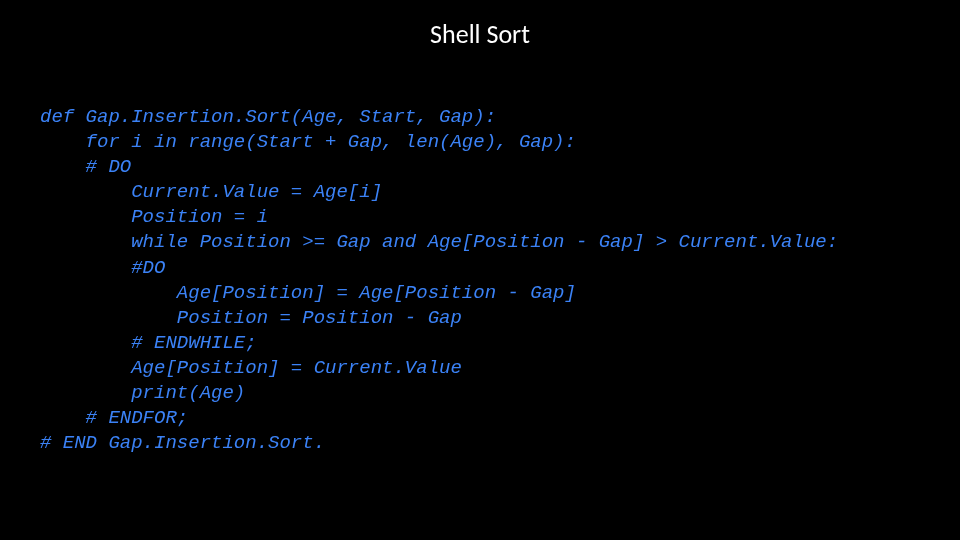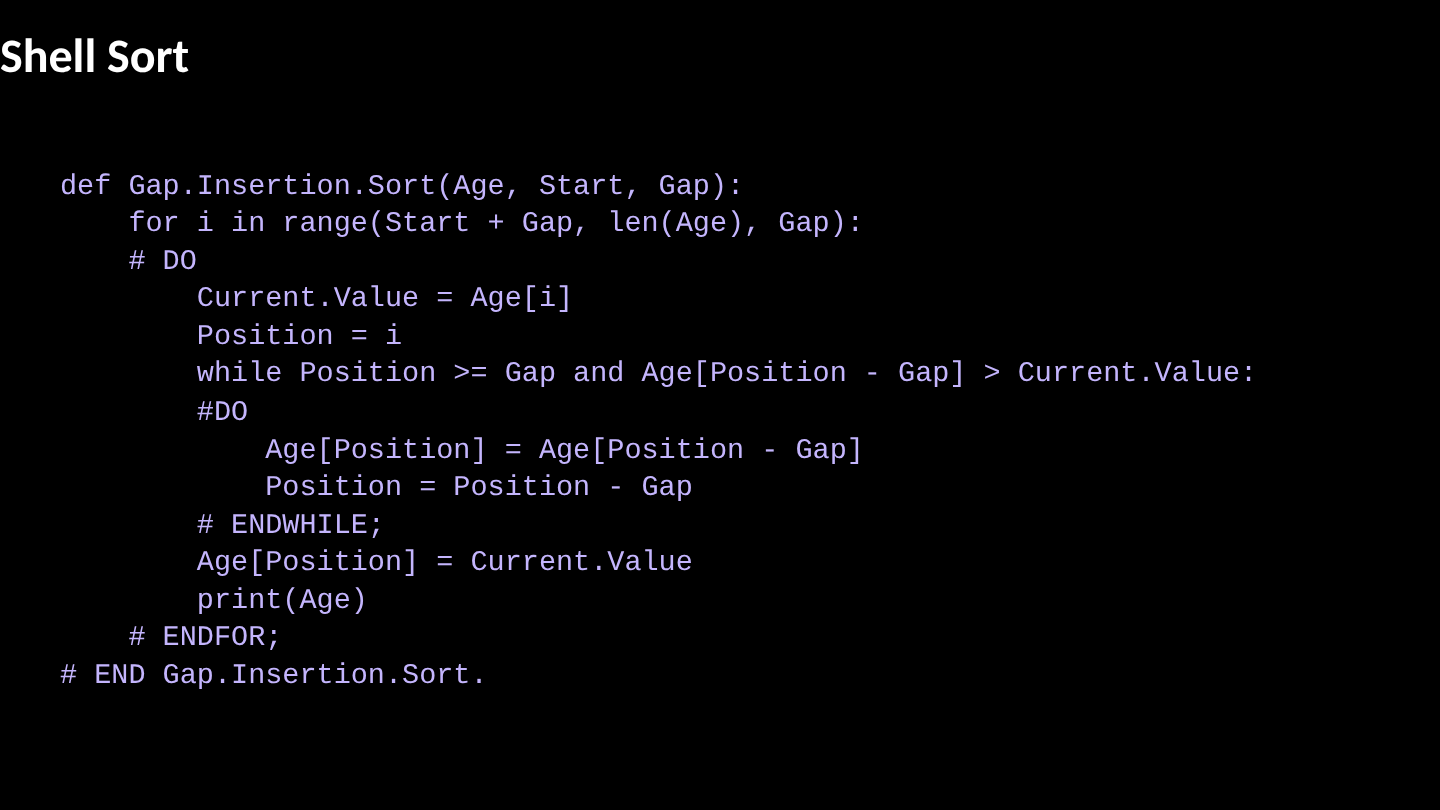--- a/index.html
+++ b/index.html
@@ -10,34 +10,35 @@
       color: #ffffff;
       font-family: Calibri, Arial, sans-serif;
       overflow: hidden;
     }
     .slide {
       width: 100%;
       height: 100%;
       padding: 0;
     }
     .title {
-      text-align: left;
-      font-size: 32px;
-      font-weight: 700;
+      text-align: center;
+      font-size: 26px;
+      font-weight: 400;
       padding-top: 18px;
       padding-bottom: 30px;
       font-family: Calibri, Arial, sans-serif;
     }
     .code-block {
       font-family: "Courier New", Courier, monospace;
       font-size: 19px;
       line-height: 1.32;
       white-space: pre;
       padding-left: 40px;
-      color: #c4b5fd;
+      color: #3b82f6;
+      font-style: italic;
     }
   </style>
 </head>
 <body>
 
 <div class="slide">
   <div class="title">Shell Sort</div>
   <div class="code-block">
 <span>def Gap.Insertion.Sort(Age, Start, Gap):</span>
 <span>    for i in range(Start + Gap, len(Age), Gap):</span>

